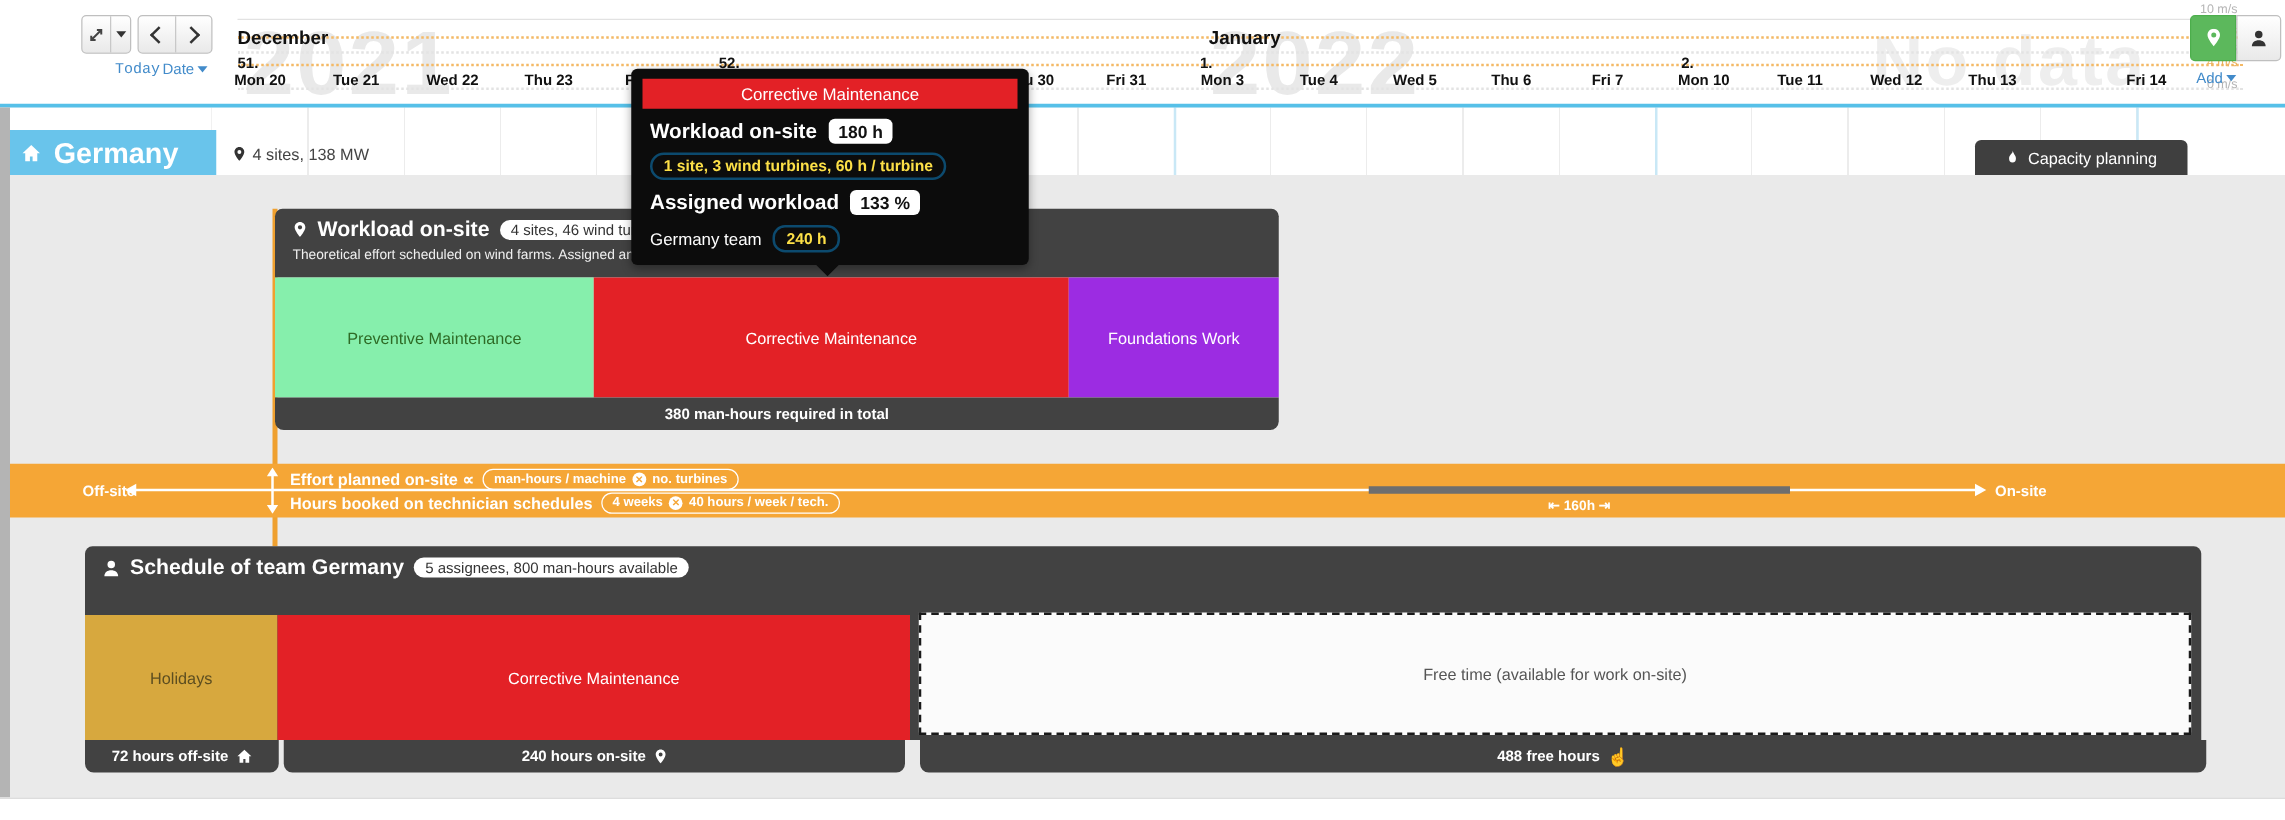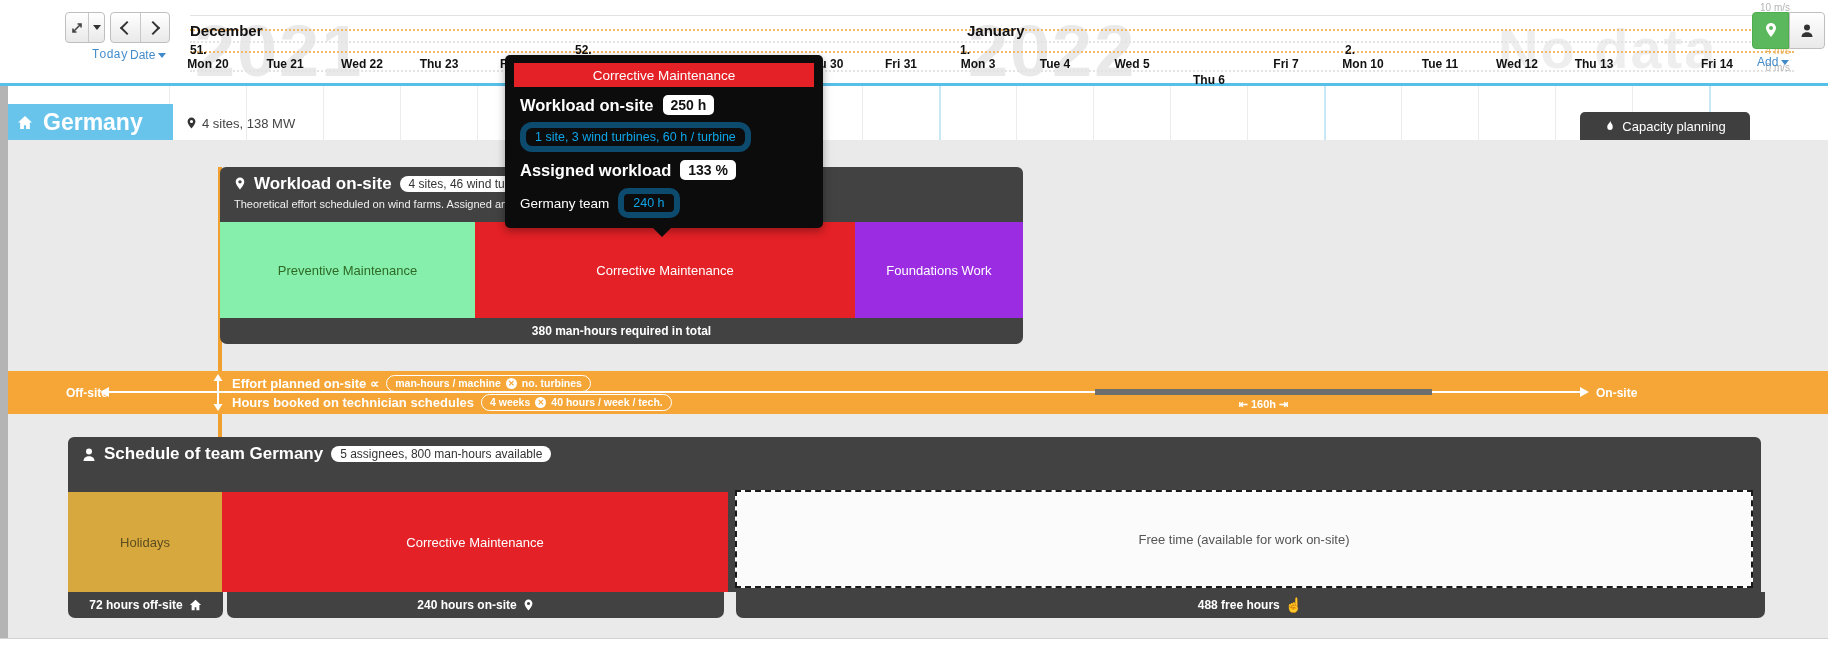--- a/index.html
+++ b/index.html
@@ -44,21 +44,21 @@
   .circle-x{width:11px;height:11px;background:#fff;color:#f5a636;border-radius:50%;font-size:8px;line-height:11px;text-align:center;font-weight:bold;}
   .endcap{position:absolute;width:0;height:0;border-top:5px solid transparent;border-bottom:5px solid transparent;}
   
   .tooltip{position:absolute;left:505px;top:55px;width:318px;background:#0c0c0c;border-radius:5px;z-index:50;
        color:#fff;box-sizing:border-box;padding:8px 9px 10px 9px;box-shadow:0 3px 8px rgba(0,0,0,.35);}
   .tt-title{height:24px;background:#e32126;display:flex;align-items:center;justify-content:center;font-size:13.5px;}
   .tt-row{display:flex;align-items:center;gap:9px;margin:8px 0 0 6px;}
   .tt-strong{font-size:16.5px;font-weight:bold;}
   .tt-normal{font-size:13.5px;}
   .pill-solid{background:#fff;color:#111;font-size:14px;font-weight:bold;border-radius:5px;padding:2px 8px;}
-  .pill-outline{border:6px solid #0c4a6e;border-radius:12px;color:#0ea5e9;font-size:12.5px;padding:2px 9px;white-space:nowrap;}
+  .pill-outline{border:2px solid #0c4a6e;border-radius:12px;color:#fde047;font-size:12.5px;padding:2px 9px;white-space:nowrap;font-weight:bold;}
   .tt-caret{position:absolute;left:148px;bottom:-9px;width:0;height:0;border-left:9px solid transparent;border-right:9px solid transparent;border-top:9px solid #0c0c0c;}
   svg{display:block;}
 </style>
 </head>
 <body>
 
 <div id="app">
 
   <div class="abs" style="left:0;top:86px;width:1828px;height:552px;background:#eaeaea;"></div>
   <div class="abs" style="left:0;top:86px;width:1828px;height:54px;background:#fff;"></div>
@@ -143,21 +143,21 @@
   <span class="day" style="left:439px;top:57px;">Thu 23</span>
   <span class="day" style="left:516px;top:57px;">Fri 24</span>
   <span class="day" style="left:593px;top:57px;">Mon 27</span>
   <span class="day" style="left:670px;top:57px;">Tue 28</span>
   <span class="day" style="left:747px;top:57px;">Wed 29</span>
   <span class="day" style="left:824px;top:57px;">Thu 30</span>
   <span class="day" style="left:901px;top:57px;">Fri 31</span>
   <span class="day" style="left:978px;top:57px;">Mon 3</span>
   <span class="day" style="left:1055px;top:57px;">Tue 4</span>
   <span class="day" style="left:1132px;top:57px;">Wed 5</span>
-  <span class="day" style="left:1209px;top:57px;margin-top:16px;">Thu 6</span>
+  <span class="day" style="left:1209px;top:57px;">Thu 6</span>
   <span class="day" style="left:1286px;top:57px;">Fri 7</span>
   <span class="day" style="left:1363px;top:57px;">Mon 10</span>
   <span class="day" style="left:1440px;top:57px;">Tue 11</span>
   <span class="day" style="left:1517px;top:57px;">Wed 12</span>
   <span class="day" style="left:1594px;top:57px;">Thu 13</span>
   <span class="day" style="left:1671px;top:57px;margin-left:46px;">Fri 14</span>
 
   <div class="region-label">
     <svg width="16" height="15" viewBox="0 0 14 14">
         <path fill="#fff" d="M7 1L.5 7h2v6H6V9.5h2V13h3.5V7h2z"></path>
@@ -255,21 +255,21 @@
   </div>
   <div class="panel-footer" style="left:736px;top:592px;width:1029px;height:26px;">
     <span>488 free hours</span>
     <span style="font-weight:normal;font-size:14px;">☝</span>
   </div>
 
   <div class="tooltip">
     <div class="tt-title">Corrective Maintenance</div>
     <div class="tt-row">
       <span class="tt-strong">Workload on-site</span>
-      <span class="pill-solid">250 h</span>
+      <span class="pill-solid">180 h</span>
     </div>
     <div class="tt-row" style="margin-top:7px;">
       <span class="pill-outline">1 site, 3 wind turbines, 60 h / turbine</span>
     </div>
     <div class="tt-row">
       <span class="tt-strong">Assigned workload</span>
       <span class="pill-solid">133 %</span>
     </div>
     <div class="tt-row">
       <span class="tt-normal">Germany team</span>

